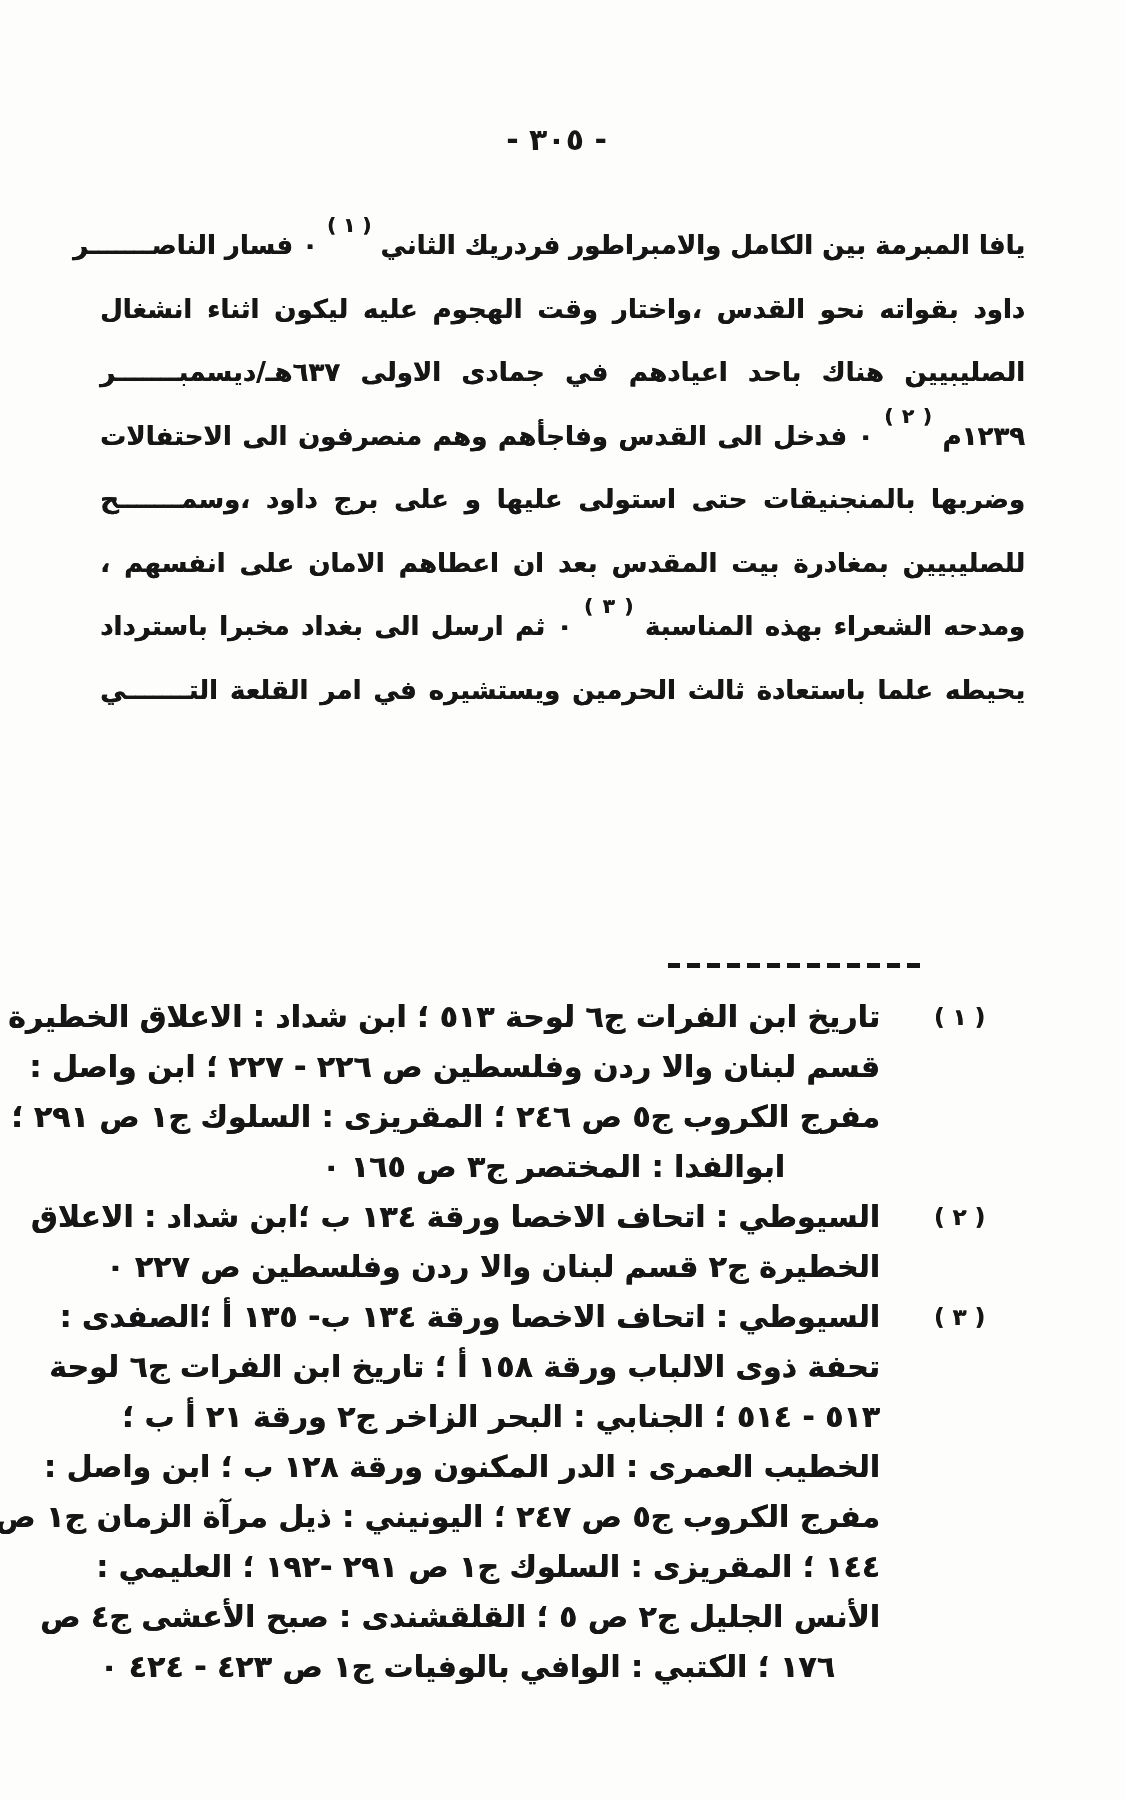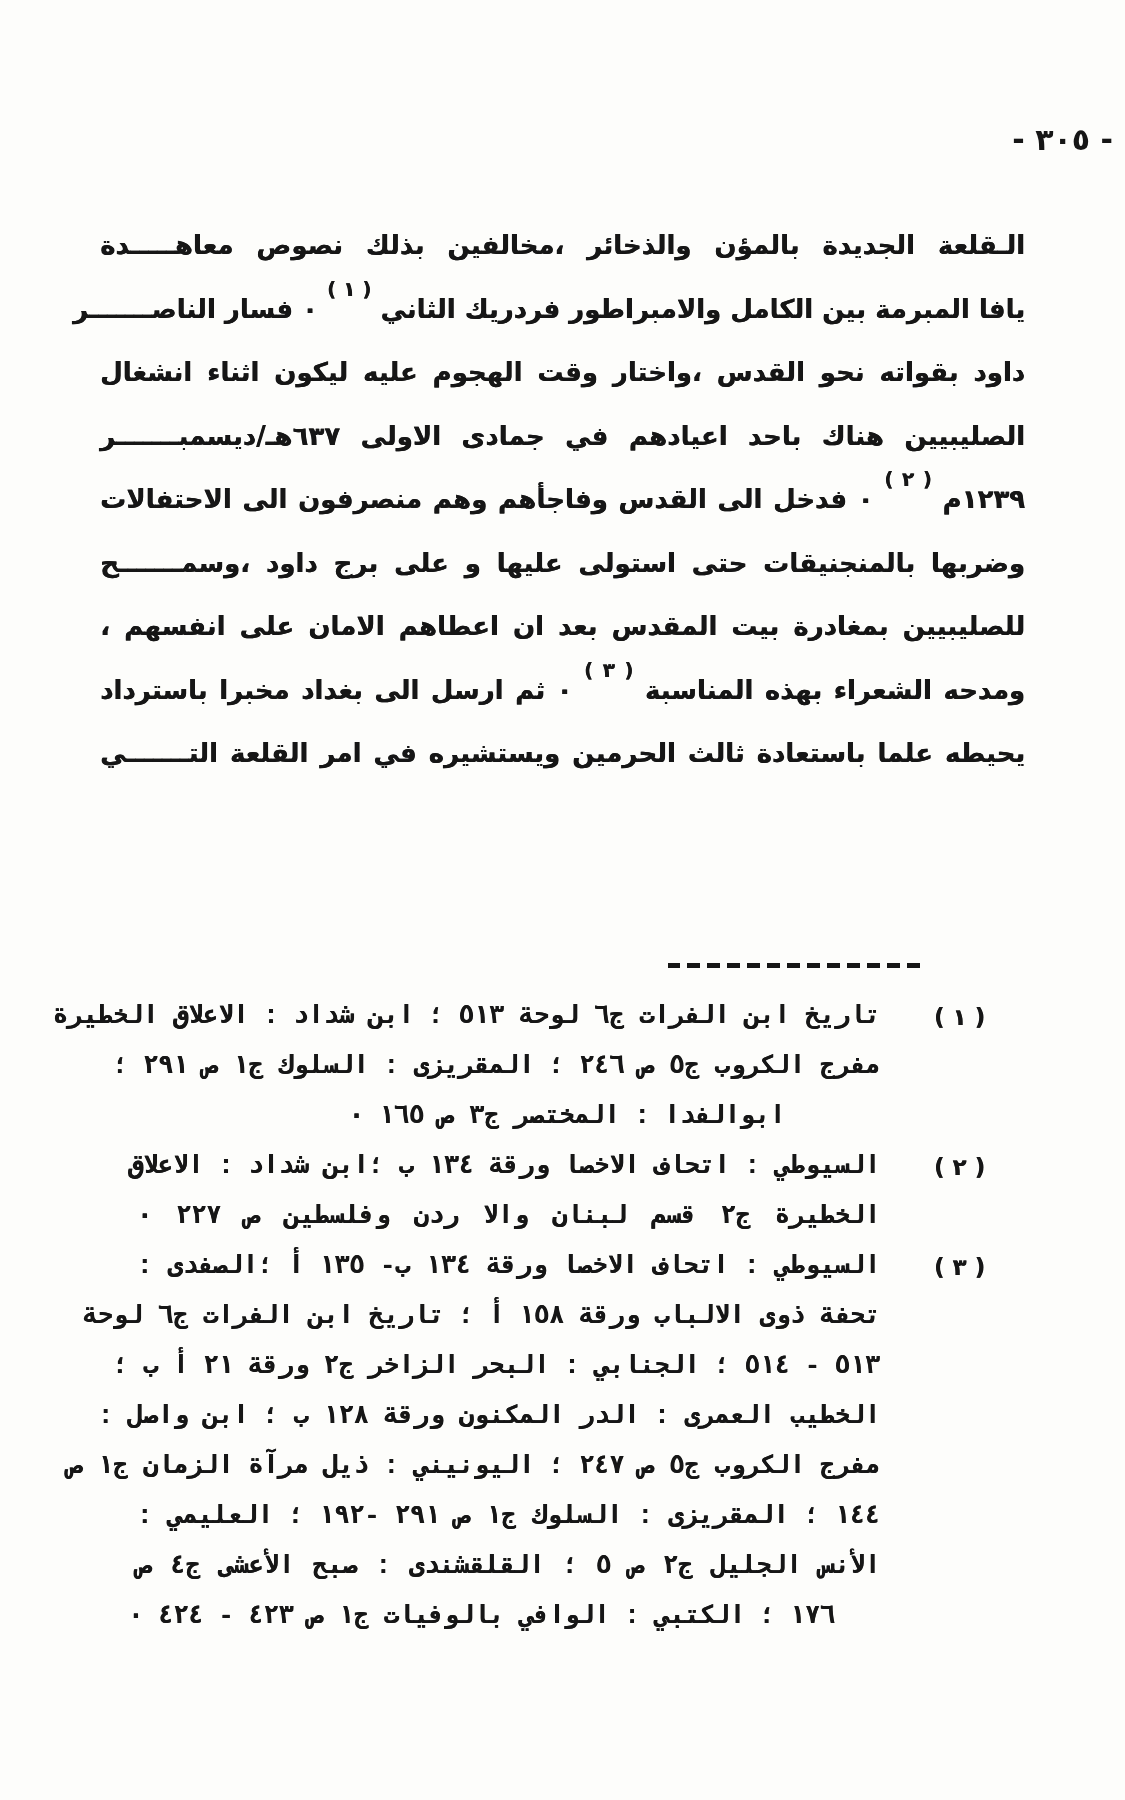--- a/index.html
+++ b/index.html
@@ -8,21 +8,21 @@
     width:1125px;height:1800px;
     margin:0 auto;
     background:#fdfdfb;
     direction:rtl;
     font-family:"DejaVu Sans",sans-serif;
     color:#161616;
     overflow:hidden;
   }
   .pageno{
     position:absolute;top:122px;left:0;right:12px;
-    text-align:right;
+    text-align:center;
     font-size:30px;font-weight:bold;
     letter-spacing:3px;
   }
   .body-block{
     position:absolute;top:214px;right:100px;width:925px;
   }
   .bline{
     height:63.5px;line-height:63.5px;
     font-size:26px;font-weight:bold;
     text-align:justify;text-align-last:justify;
@@ -49,60 +49,59 @@
   .fnm{
     position:absolute;right:0;top:0;
     width:100px;
     line-height:50px;
     font-size:23px;font-weight:bold;
     text-align:right;
     text-shadow:0.4px 0.4px 0 currentColor;
   }
   .fl{
     height:50px;line-height:50px;
-    font-size:25px;font-weight:bold;
+    font-size:30px;font-weight:bold;
     text-align:justify;text-align-last:justify;
     white-space:nowrap;
     text-shadow:0.4px 0.4px 0 currentColor;
-    font-family:Liberation Mono, monospace;
   }
   .fl.short{
     text-align:center;text-align-last:right;
     padding-right:95px;
   }
   .fl.inset{
     padding-right:45px;padding-left:55px;
   }
 </style>
 </head>
 <body>
 
 <div class="page">
 
   <div class="pageno">- ٣٠٥ -</div>
 
   <div class="body-block">
-    <div class="bline"><span>الـقلعة الجديدة بالمؤن والذخائر ،مخالفين بذلك نصوص معاهـــــدة</span><span class="fnref"></span><span></span></div>
     <div class="bline"><span>يافا المبرمة بين الكامل والامبراطور فردريك الثاني </span><span class="fnref">( ١ )</span><span> ٠ فسار الناصـــــــر</span></div>
     <div class="bline"><span>داود بقواته نحو القدس ،واختار وقت الهجوم عليه ليكون اثناء انشغال</span><span class="fnref"></span><span></span></div>
     <div class="bline"><span>الصليبيين هناك باحد اعيادهم في جمادى الاولى ٦٣٧هـ/ديسمبـــــــر</span><span class="fnref"></span><span></span></div>
     <div class="bline"><span>١٢٣٩م </span><span class="fnref">( ٢ )</span><span> ٠ فدخل الى القدس وفاجأهم وهم منصرفون الى الاحتفالات</span></div>
     <div class="bline"><span>وضربها بالمنجنيقات حتى استولى عليها و على برج داود ،وسمـــــــح</span><span class="fnref"></span><span></span></div>
     <div class="bline"><span>للصليبيين بمغادرة بيت المقدس بعد ان اعطاهم الامان على انفسهم ،</span><span class="fnref"></span><span></span></div>
     <div class="bline"><span>ومدحه الشعراء بهذه المناسبة </span><span class="fnref">( ٣ )</span><span> ٠ ثم ارسل الى بغداد مخبرا باسترداد</span></div>
     <div class="bline"><span>يحيطه علما باستعادة ثالث الحرمين ويستشيره في امر القلعة التـــــــي</span><span class="fnref"></span><span></span></div>
   </div>
 
   <div class="sep"></div>
 
   <div class="fns">
 
     <div class="fn">
       <span class="fnm">( ١ )</span>
       <div class="fl">تاريخ ابن الفرات ج٦ لوحة ٥١٣ ؛ ابن شداد : الاعلاق الخطيرة</div>
+      <div class="fl">قسم لبنان والا ردن وفلسطين ص ٢٢٦ - ٢٢٧ ؛ ابن واصل :</div>
       <div class="fl">مفرج الكروب ج٥ ص ٢٤٦ ؛ المقريزى : السلوك ج١ ص ٢٩١ ؛</div>
       <div class="fl short">ابوالفدا : المختصر ج٣ ص ١٦٥ ٠</div>
     </div>
 
     <div class="fn">
       <span class="fnm">( ٢ )</span>
       <div class="fl">السيوطي : اتحاف الاخصا ورقة ١٣٤ ب ؛ابن شداد : الاعلاق</div>
       <div class="fl">الخطيرة ج٢ قسم لبنان والا ردن وفلسطين ص ٢٢٧ ٠</div>
     </div>
 

